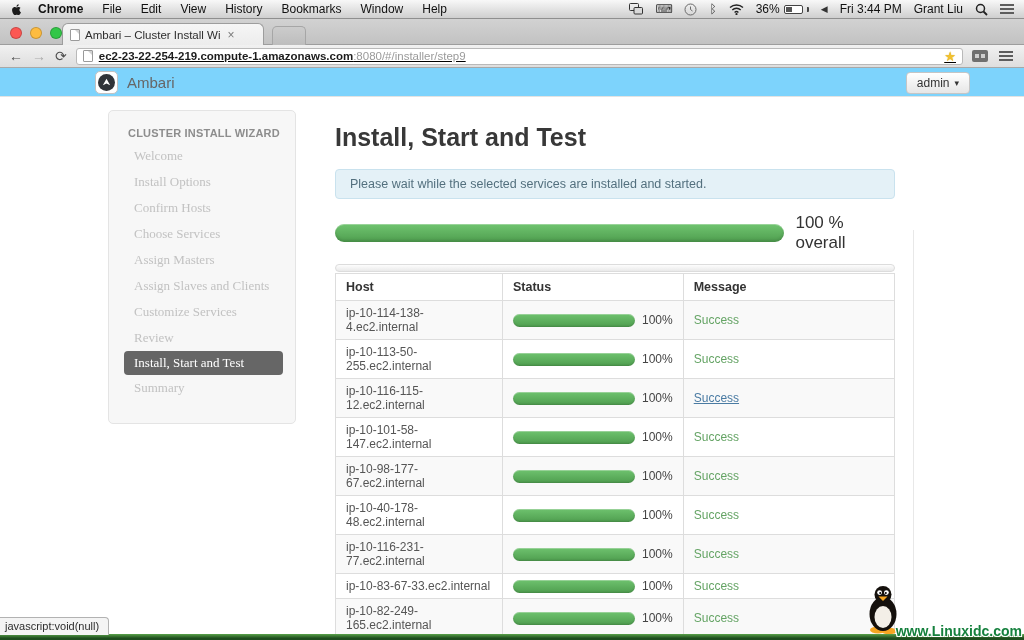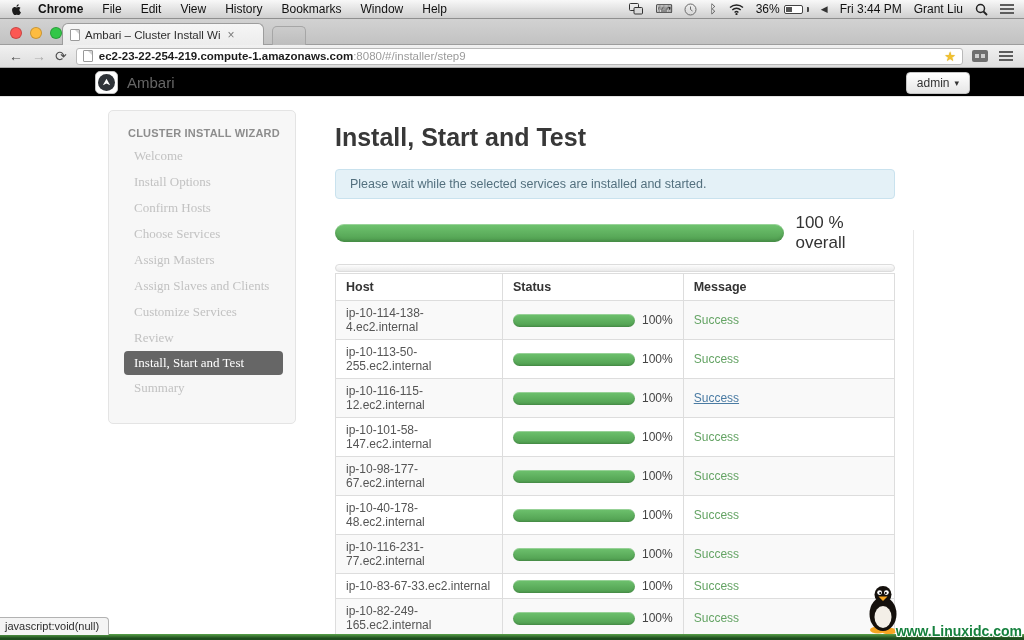--- a/index.html
+++ b/index.html
@@ -37,32 +37,32 @@
   .doc-icon { width:10px; height:12px; border:1px solid #9a9a9a; background:#fff; border-radius:1px; position:relative; flex:0 0 auto; }
   .doc-icon:after{ content:""; position:absolute; right:0; top:0; border:2px solid #d2d2d2; border-left-color:transparent; border-bottom-color:transparent; }
 
   
   .toolbar { position:absolute; top:45px; left:0; right:0; height:23px;
     background:linear-gradient(#f1f1f1,#dedede); border-bottom:1px solid #a8a8a8;
     display:flex; align-items:center; padding:0 9px; gap:9px; z-index:40; }
   .nav-btn { font-size:14px; color:#4f4f4f; line-height:1; }
   .nav-btn.disabled { color:#ababab; }
   .urlbar { flex:1; height:17px; background:#fff; border:1px solid #b9b9b9; border-radius:3px;
-    display:flex; align-items:center; padding:0 6px; gap:6px; font-size:11.5px; }
+    display:flex; align-items:center; padding:0 6px; gap:6px; font-size:11.5px;text-decoration:underline; }
   .url-host { color:#1c1c1c; font-weight:bold; }
   .url-path { color:#9a9a9a; }
   .url-star { margin-left:auto; color:#f2c12e; font-size:13px; text-shadow:0 0 1px #c79a10; }
   .tool-ic { width:18px; height:14px; display:flex; align-items:center; justify-content:center; }
   .ext-ic { width:16px; height:12px; background:#6f6f6f; border-radius:2px; display:flex; align-items:center; justify-content:center; gap:2px; }
   .ext-ic i { width:4px; height:4px; background:#cfcfcf; display:block; }
   .burger { display:flex; flex-direction:column; gap:2px; }
   .burger i { display:block; width:14px; height:2px; background:#5d5d5d; }
 
   
-  .appheader { position:absolute; top:68px; left:0; right:0; height:29px; background:#000000;
+  .appheader { position:absolute; top:68px; left:0; right:0; height:29px; background:#7dd3fc;
     border-bottom:1px solid #e3e3e3; z-index:30; }
   .brandbox { position:absolute; left:95px; top:3px; width:23px; height:23px; border:1px solid #c2c2c2;
     border-radius:5px; background:#fff; display:flex; align-items:center; justify-content:center; }
   .brandbox .orb { width:17px; height:17px; border-radius:50%; background:#2f3338; display:flex; align-items:center; justify-content:center; }
   .brand-label { position:absolute; left:127px; top:6px; font-size:15px; color:#666; }
   .account-btn { position:absolute; right:54px; top:4px; height:22px; padding:0 10px;
     background:linear-gradient(#ffffff,#e6e6e6); border:1px solid #c5c5c5; border-radius:4px;
     font-size:12px; color:#333; display:flex; align-items:center; gap:5px; }
   .account-btn .caret { font-size:9px; color:#333; }
 

